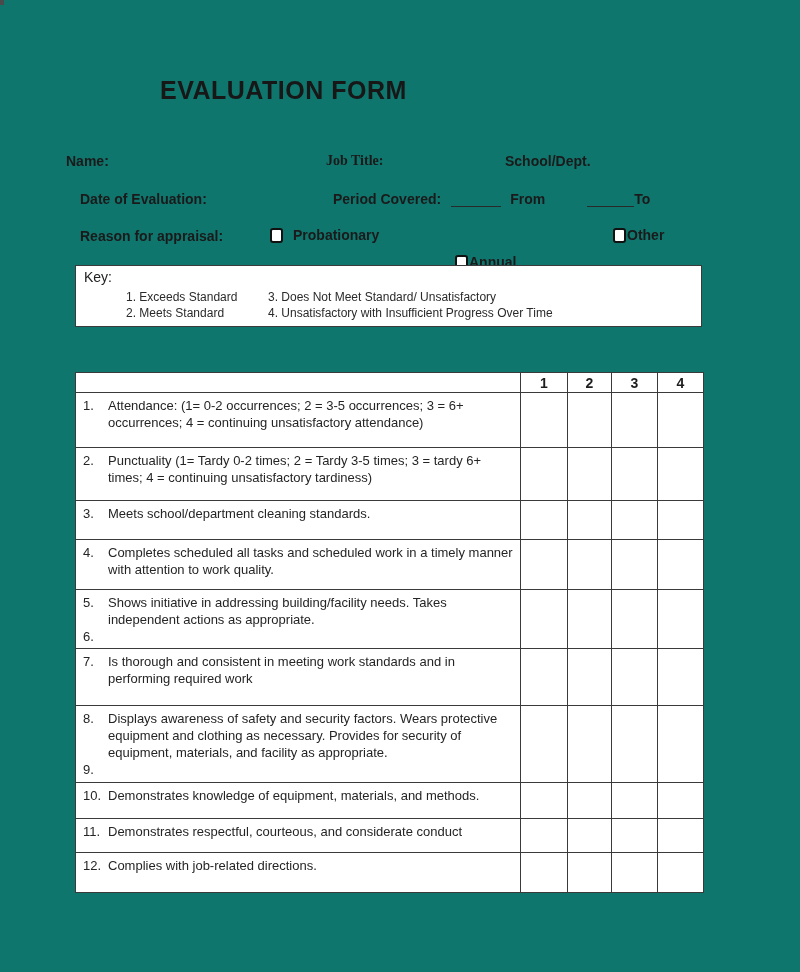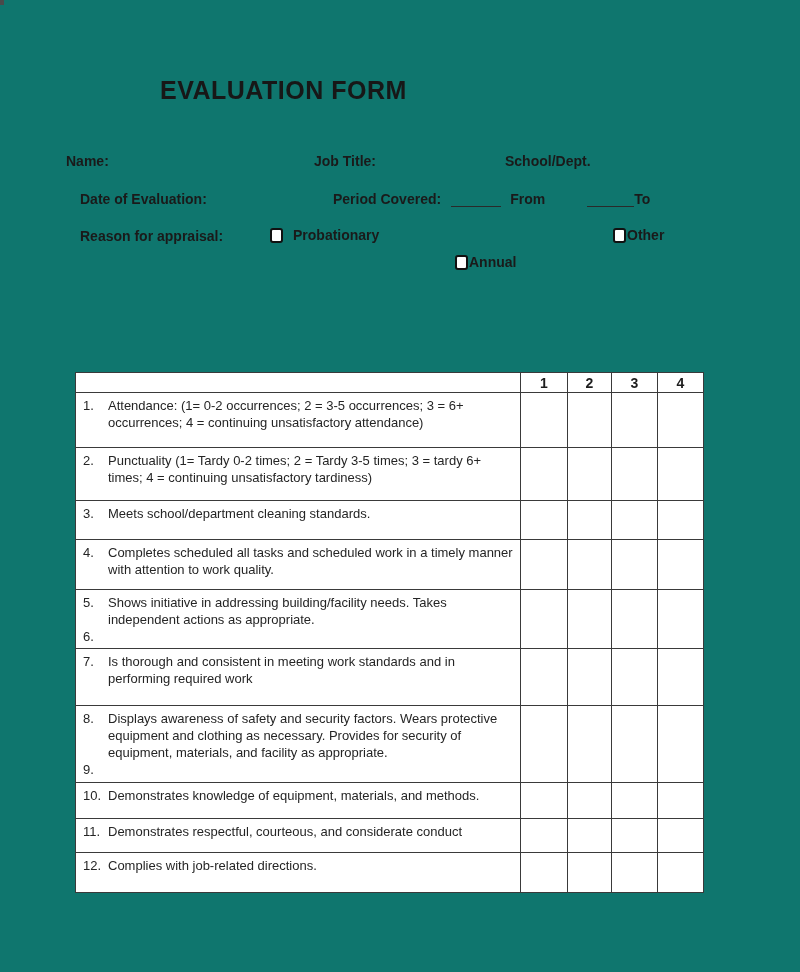--- a/index.html
+++ b/index.html
@@ -37,21 +37,21 @@
     color: #171717;
   }
   .lbl {
     position: absolute;
     font-size: 14px;
     font-weight: bold;
     color: #1a1a1a;
     white-space: nowrap;
   }
   .f-name   { left: 66px;  top: 153px; }
-  .f-job    { left: 314px; top: 153px; }
+  .f-job    { left: 326px; top: 153px; font-family: Liberation Serif, serif; }
   .f-school { left: 505px; top: 153px; }
   .f-date   { left: 80px;  top: 191px; }
   .f-period { left: 315px; top: 191px; }
   .f-reason { left: 80px;  top: 228px; }
   .period-line { display: inline-flex; align-items: flex-end; margin-left: 18px; }
   .blank {
     display: inline-block;
     border-bottom: 1.5px solid #2a2a2a;
     height: 13px;
   }
@@ -184,20 +184,31 @@
   </span>
   <span class="reason-opt opt-annual">
     <span class="checkbox"></span>
     <span>Annual</span>
   </span>
   <span class="reason-opt opt-other">
     <span class="checkbox"></span>
     <span>Other</span>
   </span>
 
+  <div class="key-box">
+    <span class="key-label">Key:</span>
+    <div class="key-col key-col-1">
+      <div>1. Exceeds Standard</div>
+      <div>2. Meets Standard</div>
+    </div>
+    <div class="key-col key-col-2">
+      <div>3. Does Not Meet Standard/ Unsatisfactory</div>
+      <div>4. Unsatisfactory with Insufficient Progress Over Time</div>
+    </div>
+  </div>
 
   <table class="criteria-table">
     <colgroup>
       <col style="width:445px">
       <col style="width:47px">
       <col style="width:44px">
       <col style="width:46px">
       <col style="width:46px">
     </colgroup>
     <thead>

